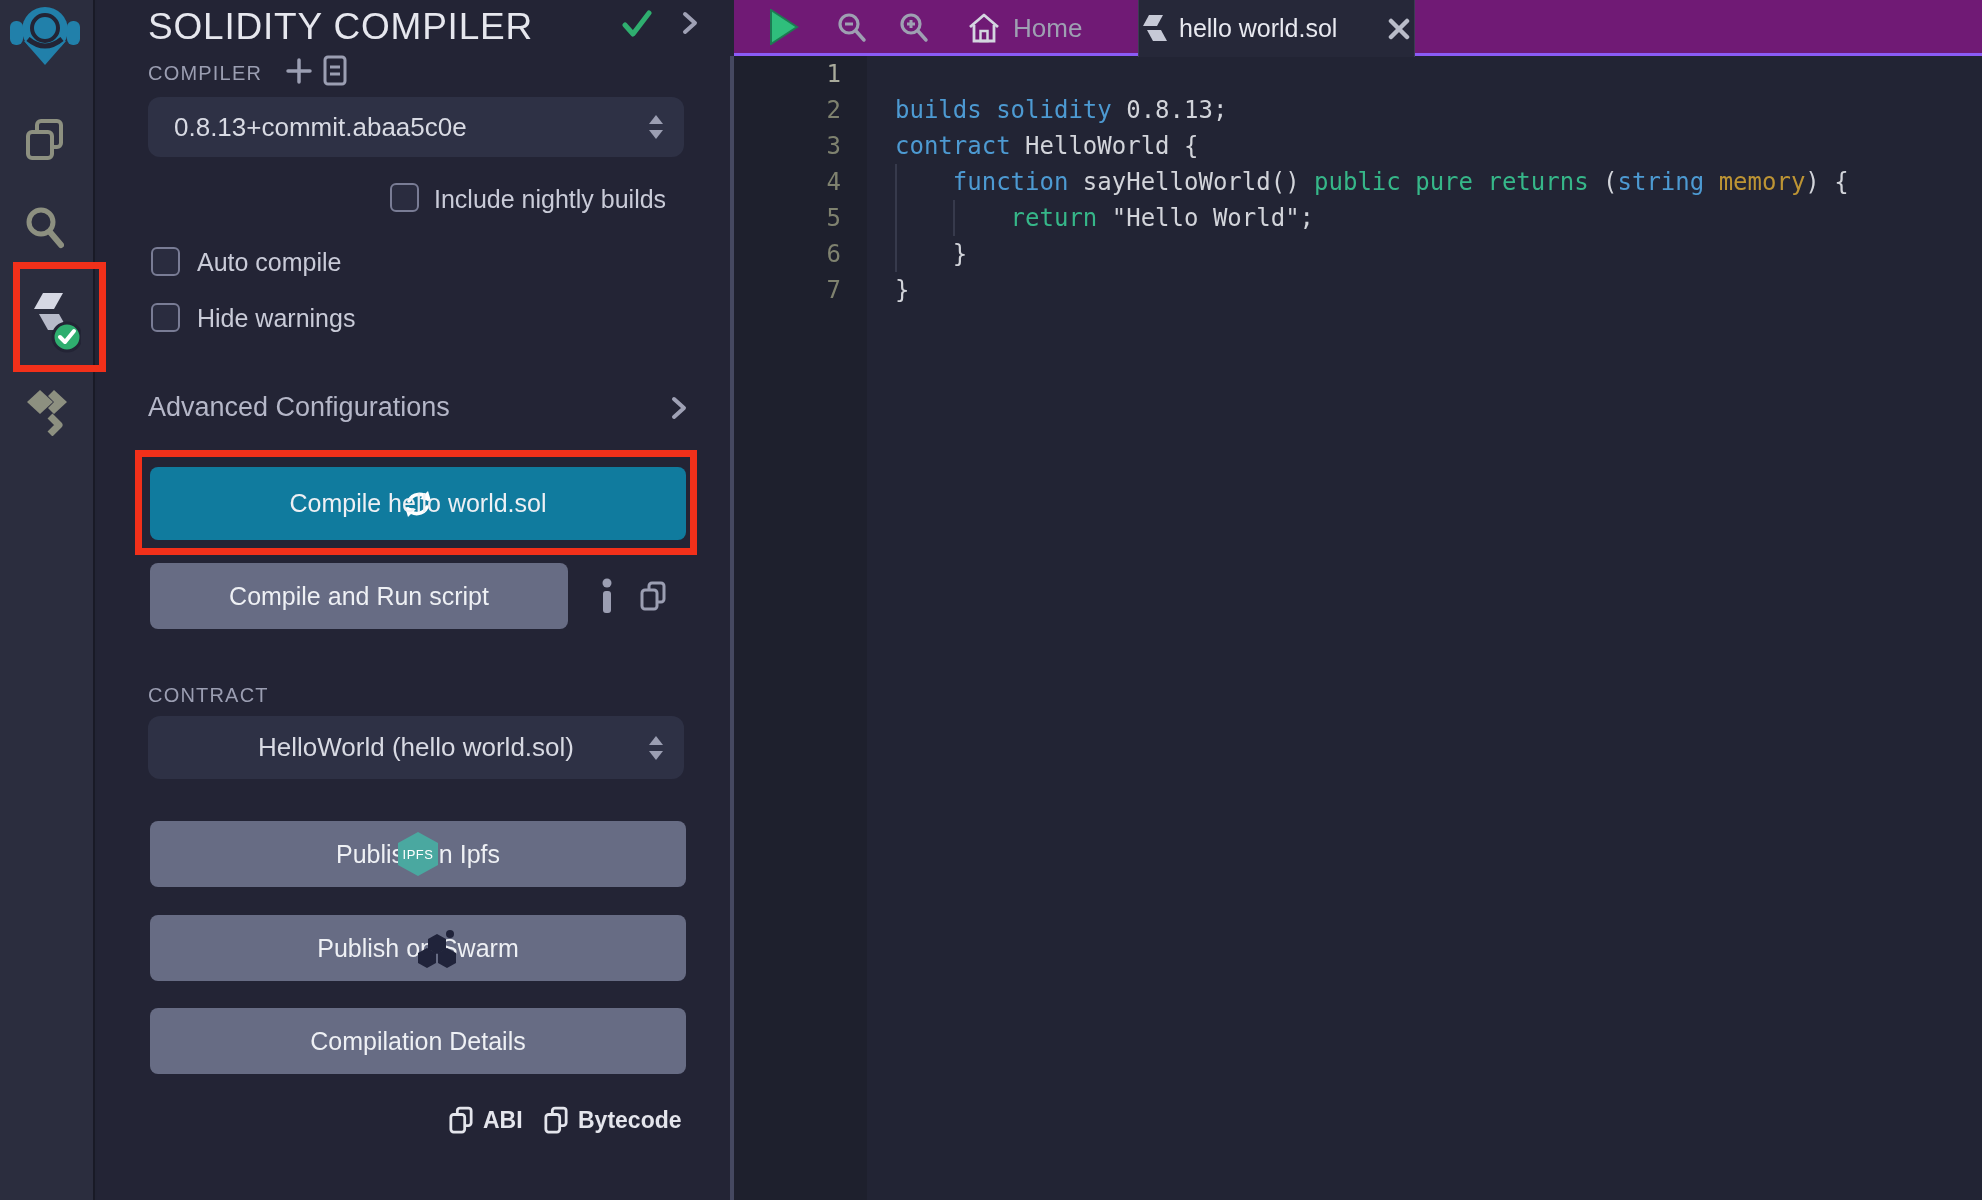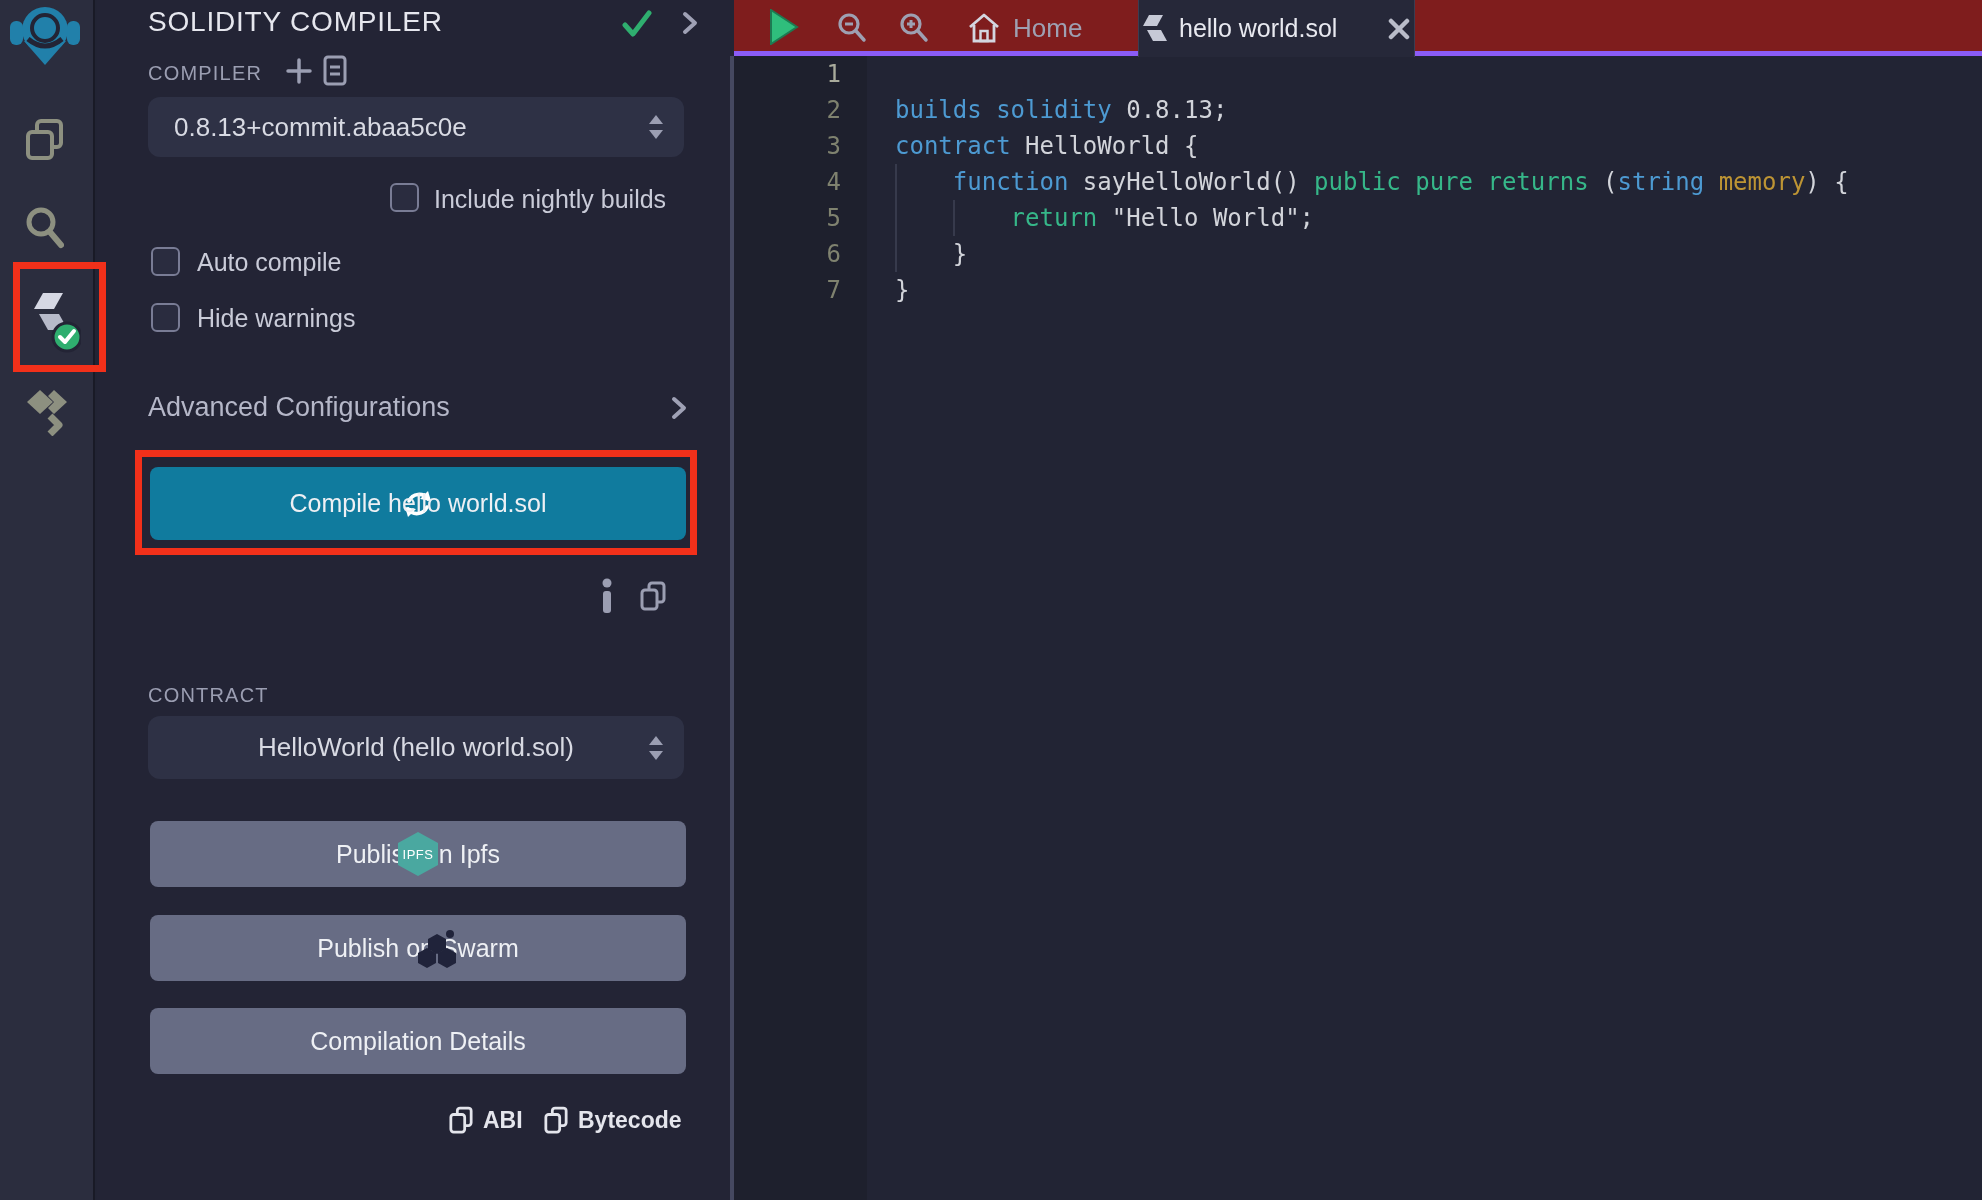--- a/index.html
+++ b/index.html
@@ -18,21 +18,21 @@
   .ib-eth    { left:26px; top:388px; width:42px; height:48px; }
 
   
   .red-box { position:absolute; border:7px solid #f2301a; background:transparent; z-index:20; }
   .red-box-1 { left:13px;  top:262px; width:93px;  height:110px; }
   .red-box-2 { left:135px; top:450px; width:562px; height:105px; }
 
   
   .panel { position:absolute; left:97px; top:0; width:637px; height:1200px; background:#232435; }
   .panel * { position:absolute; }
-  .panel-title { left:51px; top:6px; font-size:28px; letter-spacing:.8px; color:#e6e7ee; white-space:nowrap; }
+  .panel-title { left:51px; top:6px; font-size:37px; letter-spacing:.8px; color:#e6e7ee; white-space:nowrap; }
   .hdr-check   { left:525px; top:9px;  width:30px; height:30px; }
   .hdr-chev    { left:583px; top:11px; width:20px; height:24px; }
 
   .sec-label { font-size:20px; letter-spacing:1.2px; color:#9b9eb2; white-space:nowrap; }
   .lbl-compiler { left:51px; top:62px; }
   .ic-plus { left:189px; top:58px; width:26px; height:26px; }
   .ic-doc  { left:225px; top:55px; width:26px; height:31px; }
 
   .select { left:51px; width:536px; background:#2e3145; border-radius:12px;
             display:flex; align-items:center; padding:0 26px; cursor:pointer; }
@@ -78,21 +78,21 @@
   .chip-abi  { left:352px; top:1106px; }
   .chip-byte { left:447px; top:1106px; }
   .abi-chip .chip-label { position:static; font-size:23px; font-weight:bold; color:#e4e5ec; white-space:nowrap; }
   .abi-chip svg { position:static; }
 
   .panel-scrollbar { left:633px; top:56px; width:4px; height:1144px; background:#454860; }
 
   
   .editor { position:absolute; left:734px; top:0; width:1248px; height:1200px; background:#222434; }
   .tab-strip { position:absolute; left:0; top:0; width:1248px; height:56px;
-               background:#7f1d1d; border-bottom:5px solid #8b5cf6; }
+               background:#701a75; border-bottom:3px solid #8b5cf6; }
   .tab-strip .ts { position:absolute; cursor:pointer; }
   .ic-play { left:35px;  top:9px;  width:30px; height:36px; }
   .ic-zout { left:103px; top:12px; width:30px; height:32px; }
   .ic-zin  { left:165px; top:12px; width:30px; height:32px; }
   .tab-home { left:222px; top:0; width:182px; height:56px; display:flex; align-items:center; gap:12px; padding-left:11px; }
   .tab-home .tab-label { font-size:26px; color:#9ea0b2; white-space:nowrap; }
   .tab-active { left:404px; top:0; width:277px; height:57px; background:#262839;
                 border-left:1px solid #3a3d52; border-right:1px solid #3a3d52;
                 display:flex; align-items:center; gap:12px; padding:0 4px; }
   .tab-active .tab-label { font-size:25px; color:#e8e9f0; white-space:nowrap; flex:1; }
@@ -221,20 +221,23 @@
   <button class="btn btn-compile">
     <svg viewBox="0 0 30 30" width="30" height="30">
       <path d="M25 10 A11 11 0 0 0 6 12" fill="none" stroke="#ffffff" stroke-width="3.6" stroke-linecap="round"></path>
       <polygon points="25,2 28,12 17,10" fill="#ffffff"></polygon>
       <path d="M5 20 A11 11 0 0 0 24 18" fill="none" stroke="#ffffff" stroke-width="3.6" stroke-linecap="round"></path>
       <polygon points="5,28 2,18 13,20" fill="#ffffff"></polygon>
     </svg>
     <span>Compile hello world.sol</span>
   </button>
 
+  <button class="btn btn-run">
+    <span>Compile and Run script</span>
+  </button>
 
   <div class="ic-info">
     <svg viewBox="0 0 20 36" width="20" height="36">
       <circle cx="10" cy="5" r="4.5" fill="#9b9eb2"></circle>
       <rect x="6" y="13" width="8" height="22" rx="3" fill="#9b9eb2"></rect>
     </svg>
   </div>
   <div class="ic-copy-run">
     <svg viewBox="0 0 26 31" width="26" height="31">
       <rect x="9" y="2" width="15" height="19" rx="3" fill="none" stroke="#9b9eb2" stroke-width="3"></rect>

